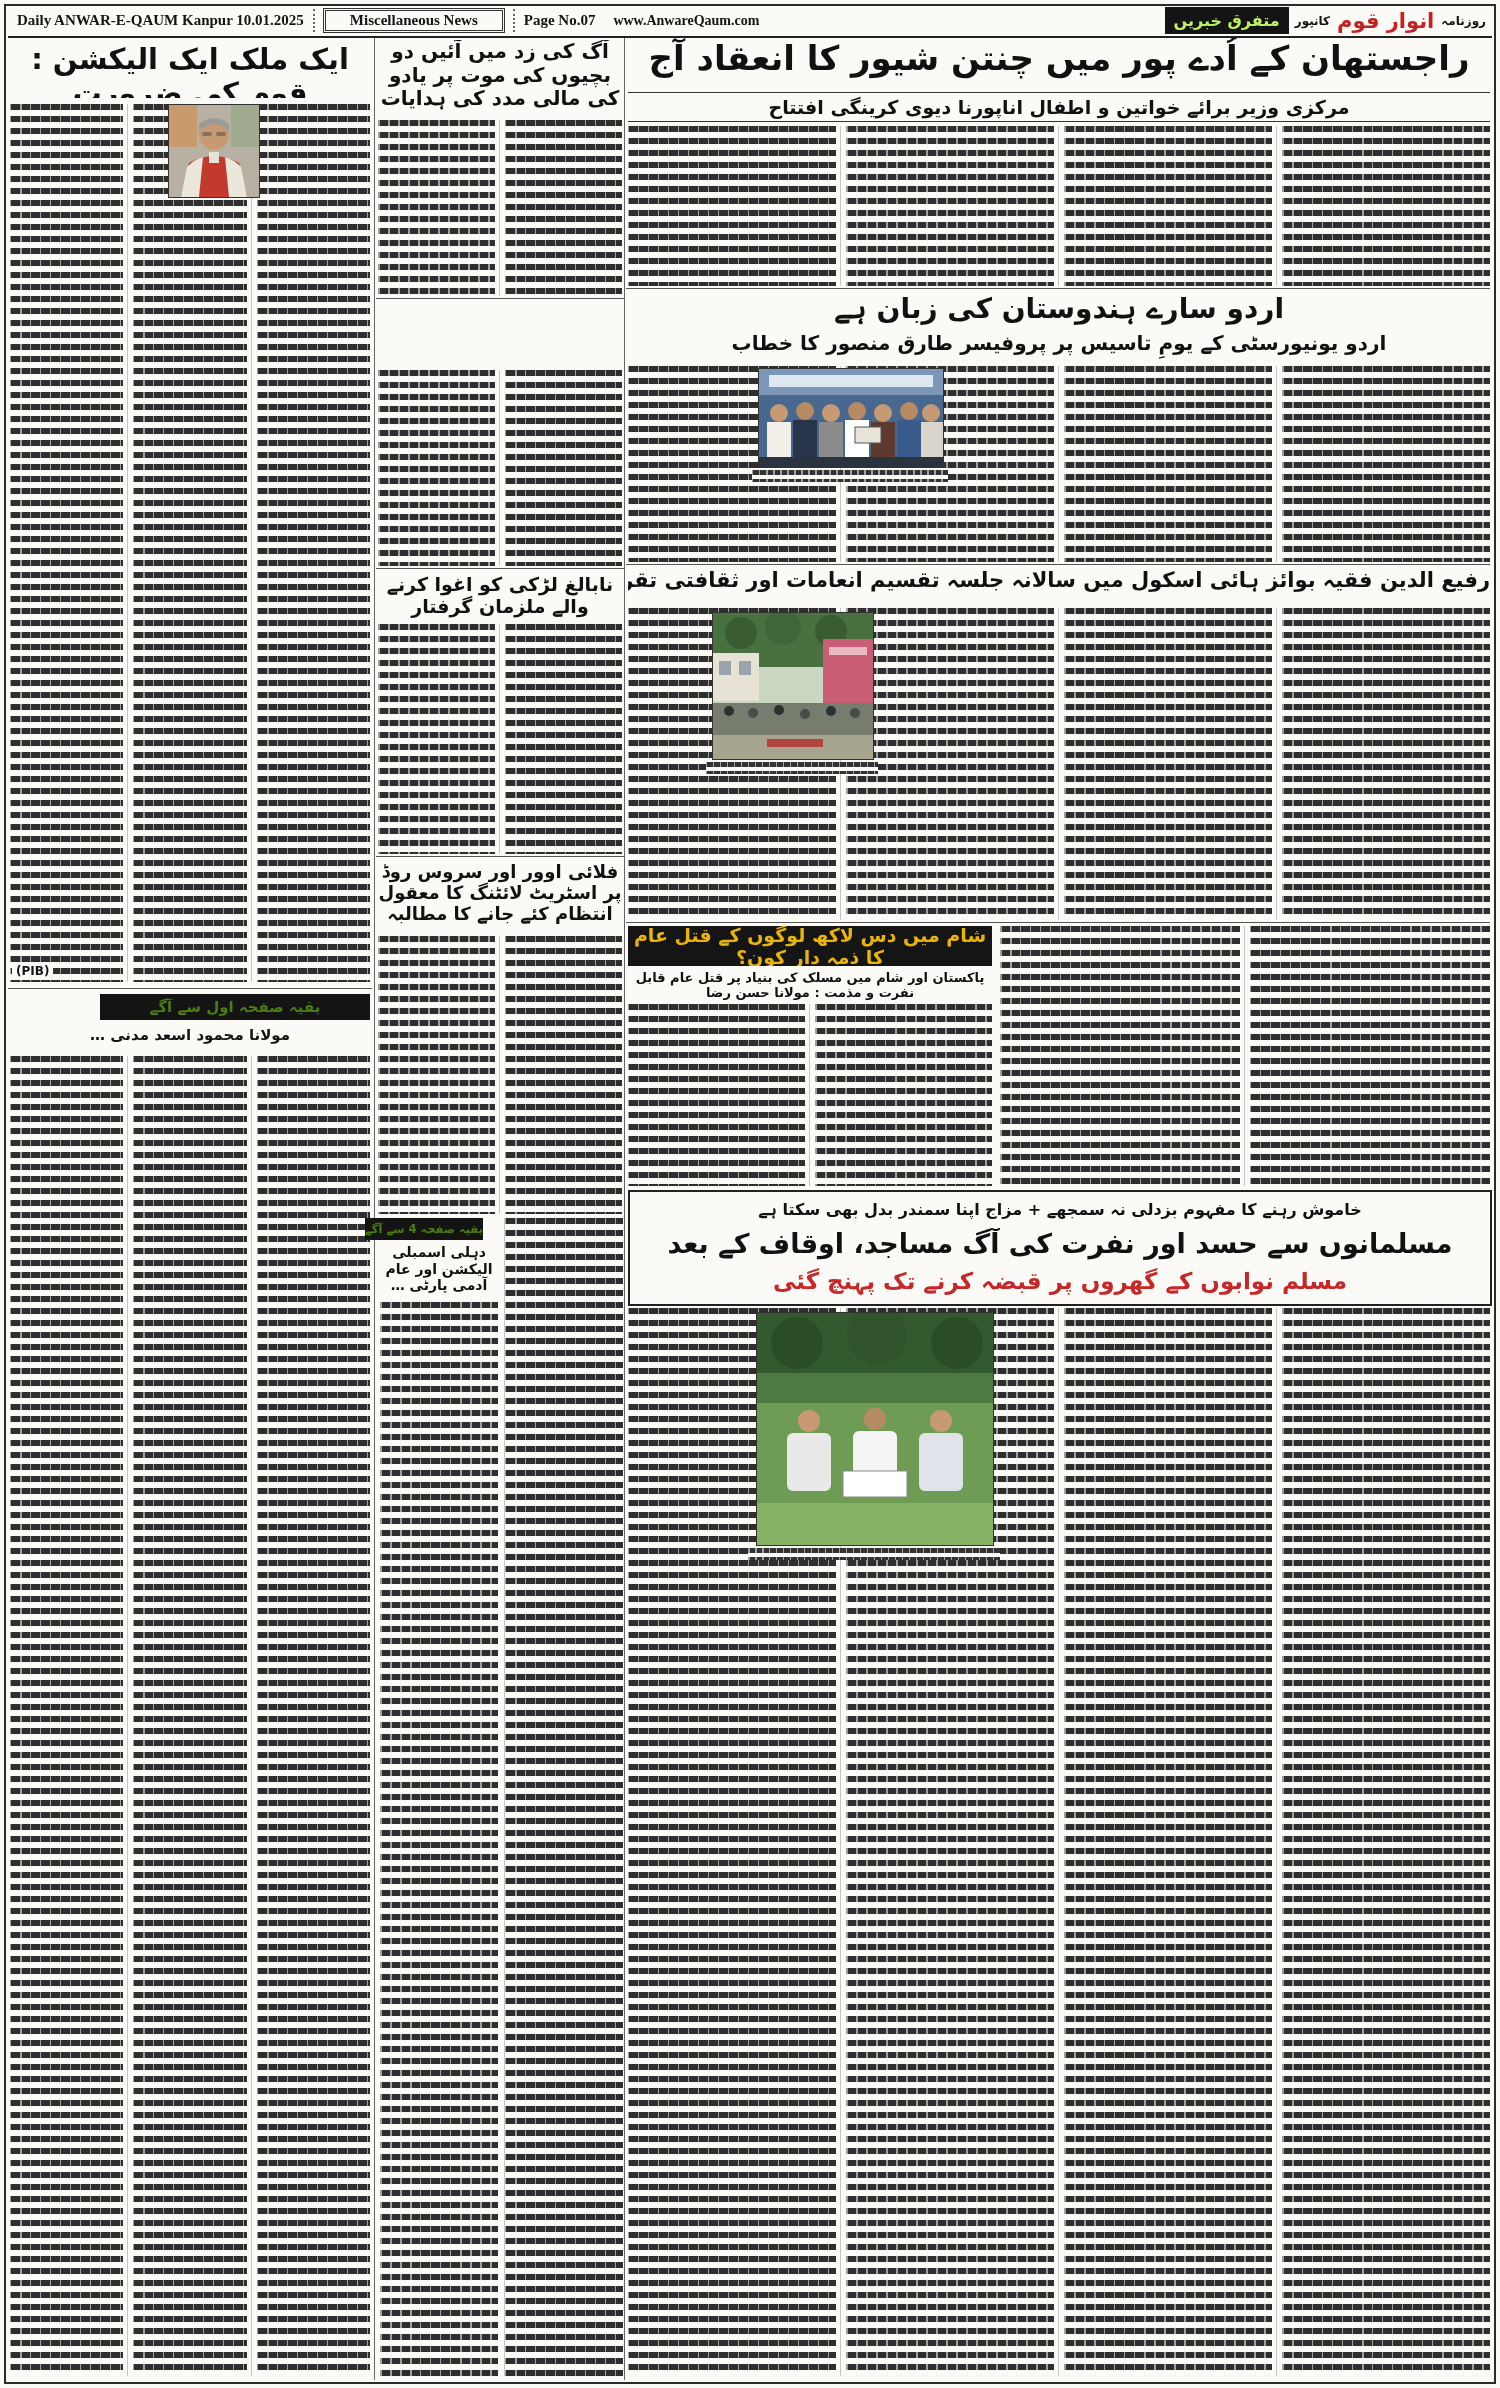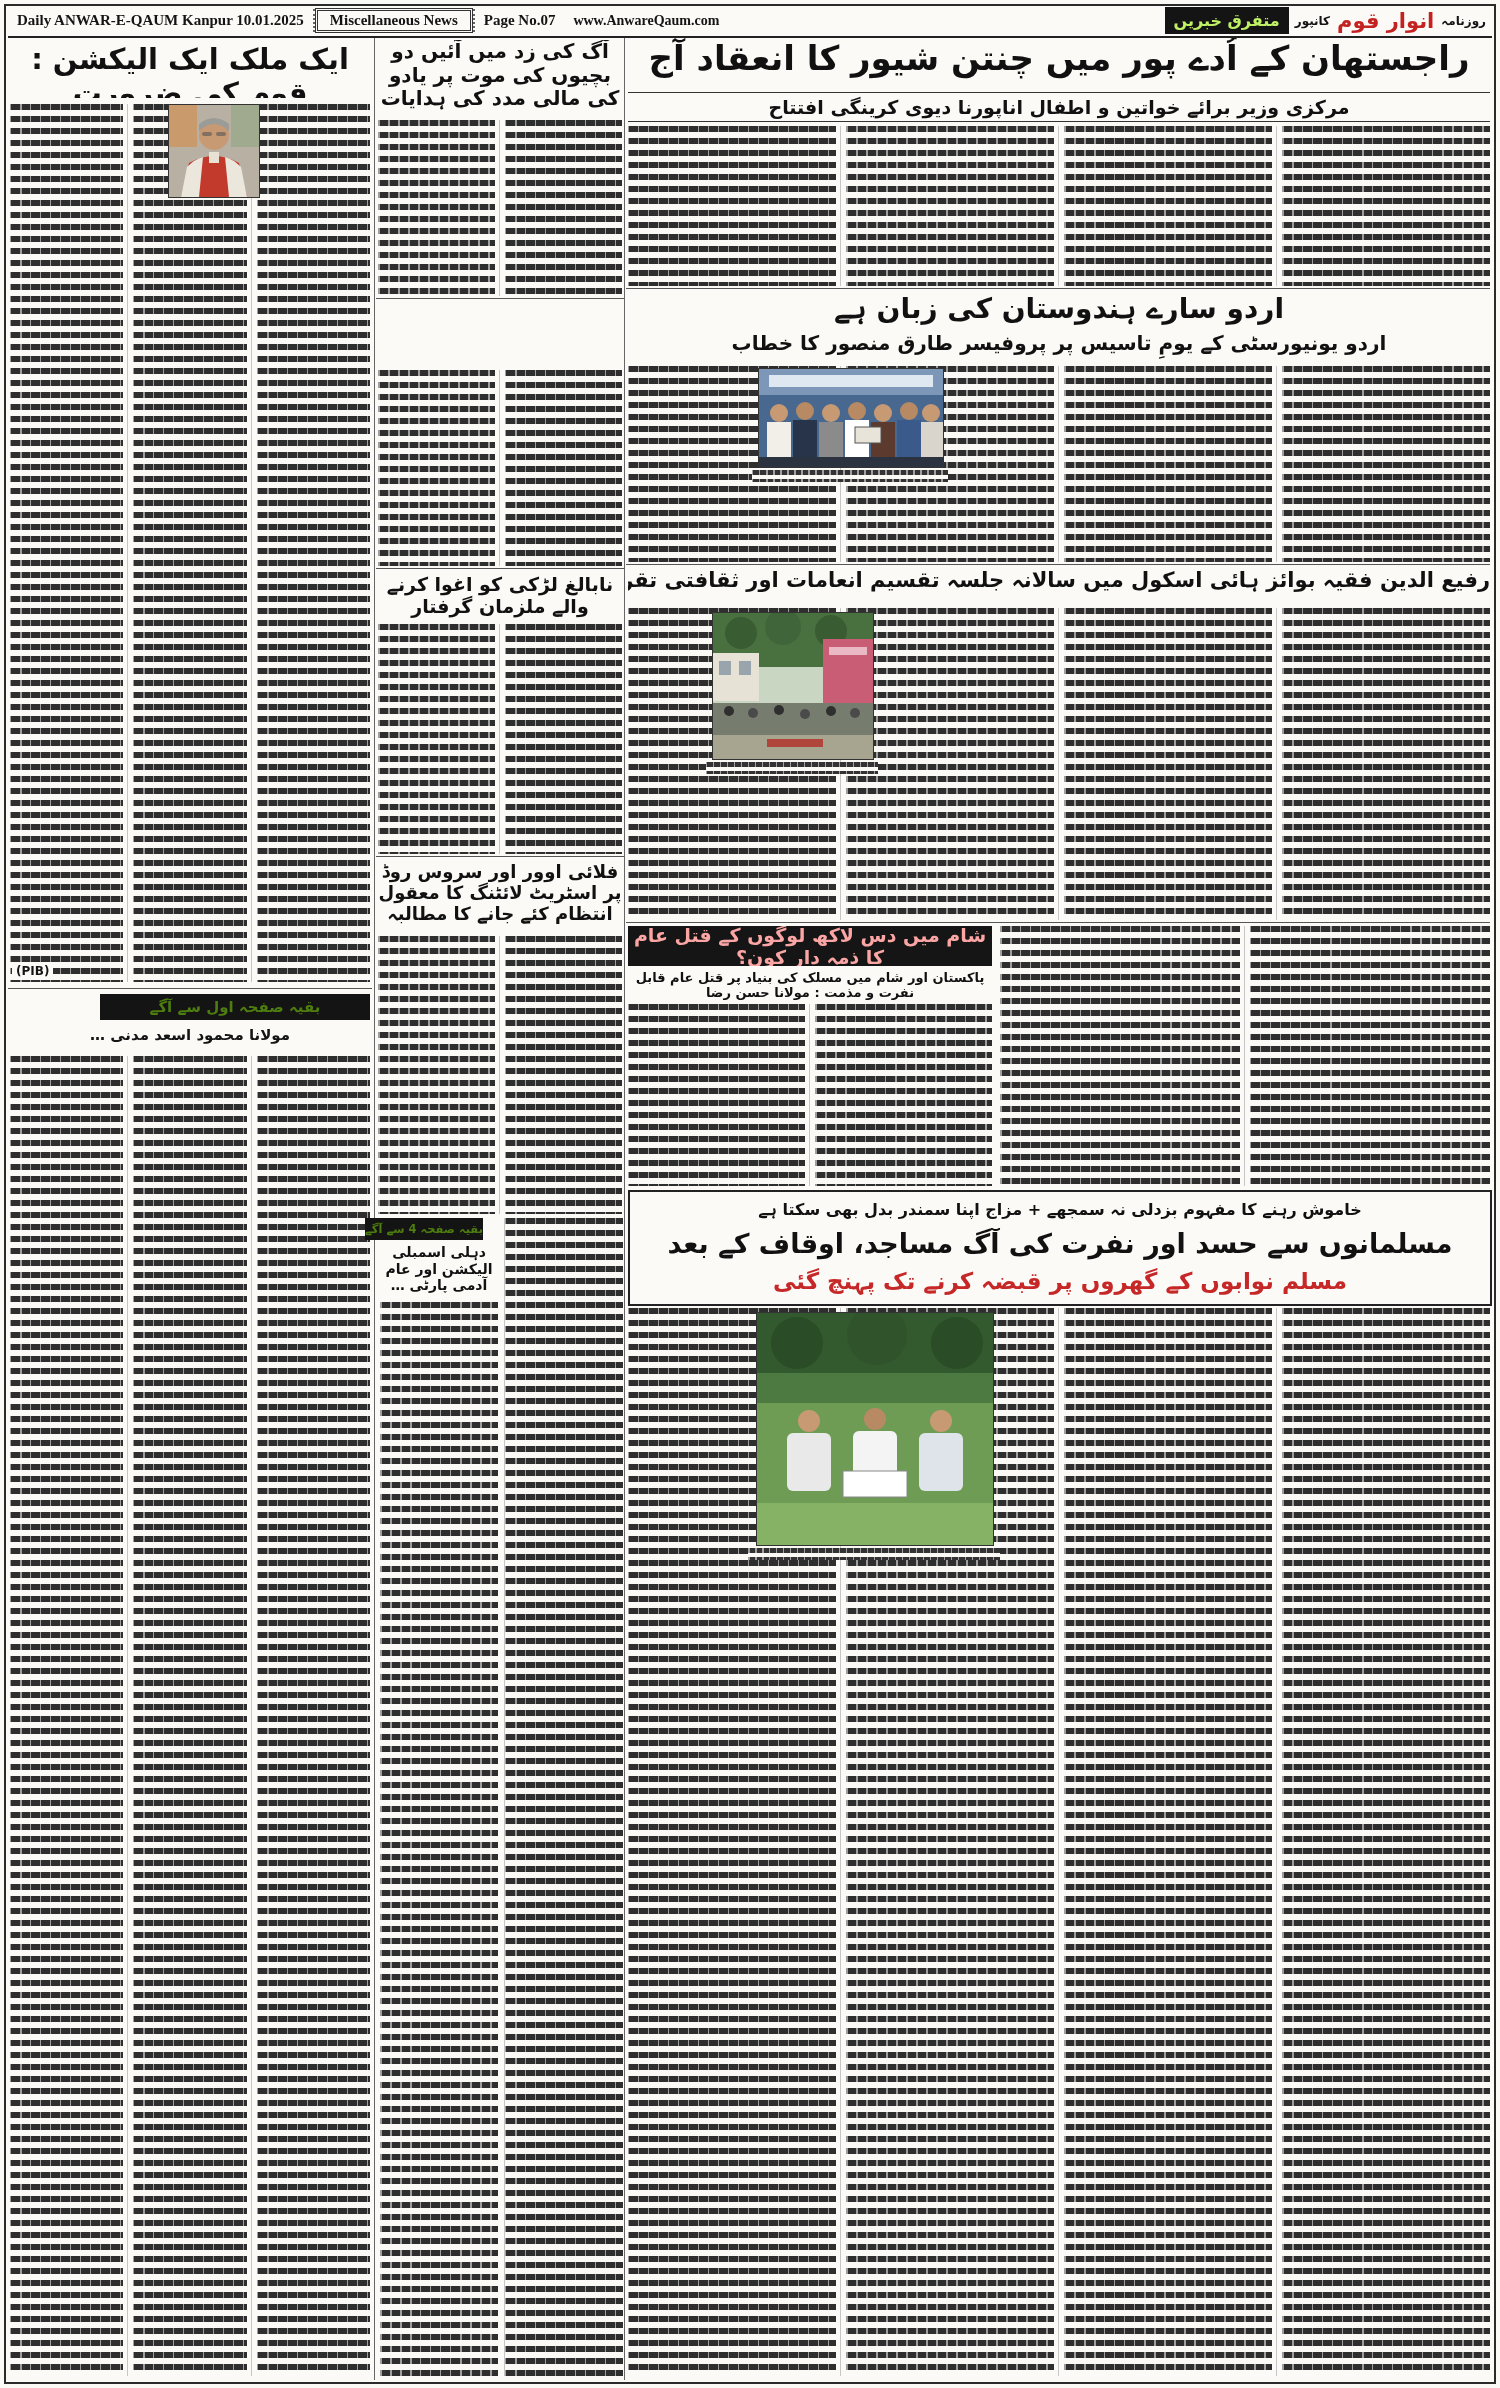--- a/index.html
+++ b/index.html
@@ -5,36 +5,36 @@
   html,body{margin:0;padding:0;background:#e8e8e8;}
   .page{position:relative;width:1500px;height:2388px;background:#fbfaf7;
         font-family:"DejaVu Sans",sans-serif;overflow:hidden;margin:0 auto;color:#141414;}
   .abs{position:absolute;}
   .frame{position:absolute;inset:4px;border:2px solid #2b2b2b;pointer-events:none;}
   
   .header{position:absolute;left:8px;top:7px;width:1484px;height:27px;display:flex;align-items:stretch;}
   .hcell{display:flex;align-items:center;padding:0 9px;font-size:15px;white-space:nowrap;}
   .hsep{border-left:2px dotted #666;margin:2px 0;}
   .serif{font-family:"Liberation Serif",serif;font-weight:700;}
-  .boxed{border:3px double #333;margin:1px 0;padding:0 12px;}
+  .boxed{border:3px double #333;margin:1px 8px;padding:0 24px;}
   .inv{background:#141414;color:#bef264;font-weight:700;}
   .spacer{flex:1;}
   .urdu{direction:rtl;}
   .masthead{display:flex;align-items:center;gap:7px;direction:rtl;padding:0 6px;}
   .mh-small{font-size:12px;font-weight:700;}
   .mh-name{font-size:21px;font-weight:700;color:#c42121;}
   .hr{position:absolute;border-top:1.5px solid #555;}
   .hr2{position:absolute;border-top:2.5px solid #222;}
   .vline{position:absolute;border-left:1.5px solid #666;}
   
   .hl{direction:rtl;text-align:center;font-weight:700;color:#111;overflow:hidden;line-height:1.18;}
   .ruled{border-top:1.5px solid #333;border-bottom:1.5px solid #333;display:flex;align-items:center;justify-content:center;}
   .bn{background:#141414;color:#4d7c0f;display:flex;align-items:center;justify-content:center;
       font-weight:700;direction:rtl;overflow:hidden;}
-  .inv-hl{background:#151515;color:#fca5a5;display:flex;align-items:center;justify-content:center;}
+  .inv-hl{background:#151515;color:#eab308;display:flex;align-items:center;justify-content:center;}
   .red{color:#c62828;}
   
   .cols{position:absolute;display:flex;gap:10px;}
   .cols>div{flex:1;position:relative;}
   .cols>div+div::before{content:"";position:absolute;left:-6px;top:0;bottom:0;width:1px;background:#c6c6c6;}
   .txt{background:
     repeating-linear-gradient(90deg, rgba(251,250,247,.55) 0 1.5px, rgba(251,250,247,0) 1.5px 10px),
     repeating-linear-gradient(180deg, #2e2e2e 0 6px, #fbfaf7 6px 12px);}
   .cap{background:
     repeating-linear-gradient(90deg, rgba(251,250,247,.55) 0 1.5px, rgba(251,250,247,0) 1.5px 7px),

